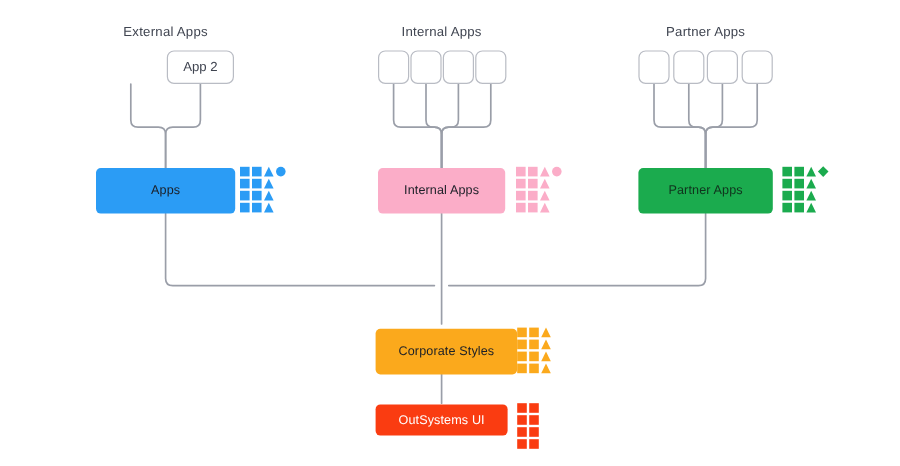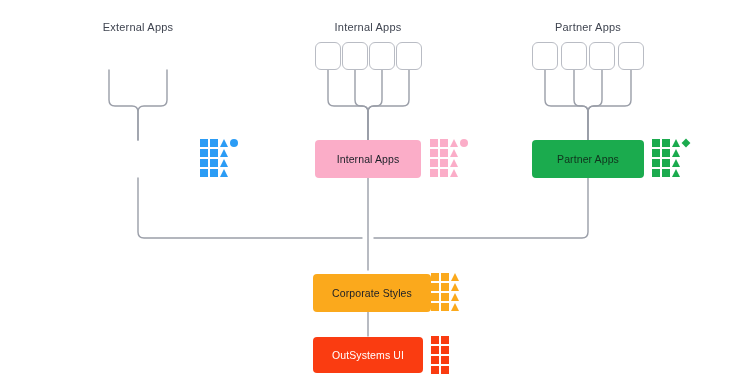--- a/index.html
+++ b/index.html
@@ -114,31 +114,33 @@
       <path d="M360,178 L360,270"></path>
 
       <path d="M360,312 L360,336"></path>
     </g>
   </svg>
 
   <div class="group-label" style="left:50px; top:21px; width:160px;">External Apps</div>
   <div class="group-label" style="left:280px; top:21px; width:160px;">Internal Apps</div>
   <div class="group-label" style="left:500px; top:21px; width:160px;">Partner Apps</div>
 
+  <div class="app-box" style="left:131px; top:42px; width:56px; height:28px;">App 2</div>
 
   <div class="app-box" style="left:307px; top:42px; width:26px; height:28px;"></div>
   <div class="app-box" style="left:334px; top:42px; width:26px; height:28px;"></div>
   <div class="app-box" style="left:361px; top:42px; width:26px; height:28px;"></div>
   <div class="app-box" style="left:388px; top:42px; width:26px; height:28px;"></div>
 
   <div class="app-box" style="left:524px; top:42px; width:26px; height:28px;"></div>
   <div class="app-box" style="left:553px; top:42px; width:26px; height:28px;"></div>
   <div class="app-box" style="left:581px; top:42px; width:26px; height:28px;"></div>
   <div class="app-box" style="left:610px; top:42px; width:26px; height:28px;"></div>
 
+  <div class="layer-box" style="left: 72px; top: 140px; width: 116px; height: 38px; background: rgb(43, 156, 245); color: rgb(27, 31, 39);">Apps</div>
   <div class="cluster" style="left: 192px; top: 139px; color: rgb(43, 156, 245); grid-template-columns: repeat(4, 8px);">
       <div class="cell sq" style="background: rgb(43, 156, 245);"></div>
       <div class="cell sq" style="background: rgb(43, 156, 245);"></div>
       <div class="cell tri"></div>
       <div class="cell cir" style="background: rgb(43, 156, 245);"></div>
       <div class="cell sq" style="background: rgb(43, 156, 245);"></div>
       <div class="cell sq" style="background: rgb(43, 156, 245);"></div>
       <div class="cell tri"></div>
       <div class="cell empty"></div>
       <div class="cell sq" style="background: rgb(43, 156, 245);"></div>
@@ -200,21 +202,21 @@
       <div class="cell sq" style="background: rgb(251, 169, 28);"></div>
       <div class="cell tri"></div>
       <div class="cell sq" style="background: rgb(251, 169, 28);"></div>
       <div class="cell sq" style="background: rgb(251, 169, 28);"></div>
       <div class="cell tri"></div>
       <div class="cell sq" style="background: rgb(251, 169, 28);"></div>
       <div class="cell sq" style="background: rgb(251, 169, 28);"></div>
       <div class="cell tri"></div>
     </div>
 
-  <div class="layer-box" style="left: 305px; top: 337px; width: 110px; height: 36px; background: rgb(250, 60, 17); color: rgb(255, 255, 255);">OutSystems UI</div>
+  <div class="layer-box" style="left: 305px; top: 337px; width: 110px; height: 26px; background: rgb(250, 60, 17); color: rgb(255, 255, 255);">OutSystems UI</div>
   <div class="cluster" style="left: 423px; top: 336px; color: rgb(250, 60, 17); grid-template-columns: repeat(2, 8px);">
       <div class="cell sq" style="background: rgb(250, 60, 17);"></div>
       <div class="cell sq" style="background: rgb(250, 60, 17);"></div>
       <div class="cell sq" style="background: rgb(250, 60, 17);"></div>
       <div class="cell sq" style="background: rgb(250, 60, 17);"></div>
       <div class="cell sq" style="background: rgb(250, 60, 17);"></div>
       <div class="cell sq" style="background: rgb(250, 60, 17);"></div>
       <div class="cell sq" style="background: rgb(250, 60, 17);"></div>
       <div class="cell sq" style="background: rgb(250, 60, 17);"></div>
     </div>

